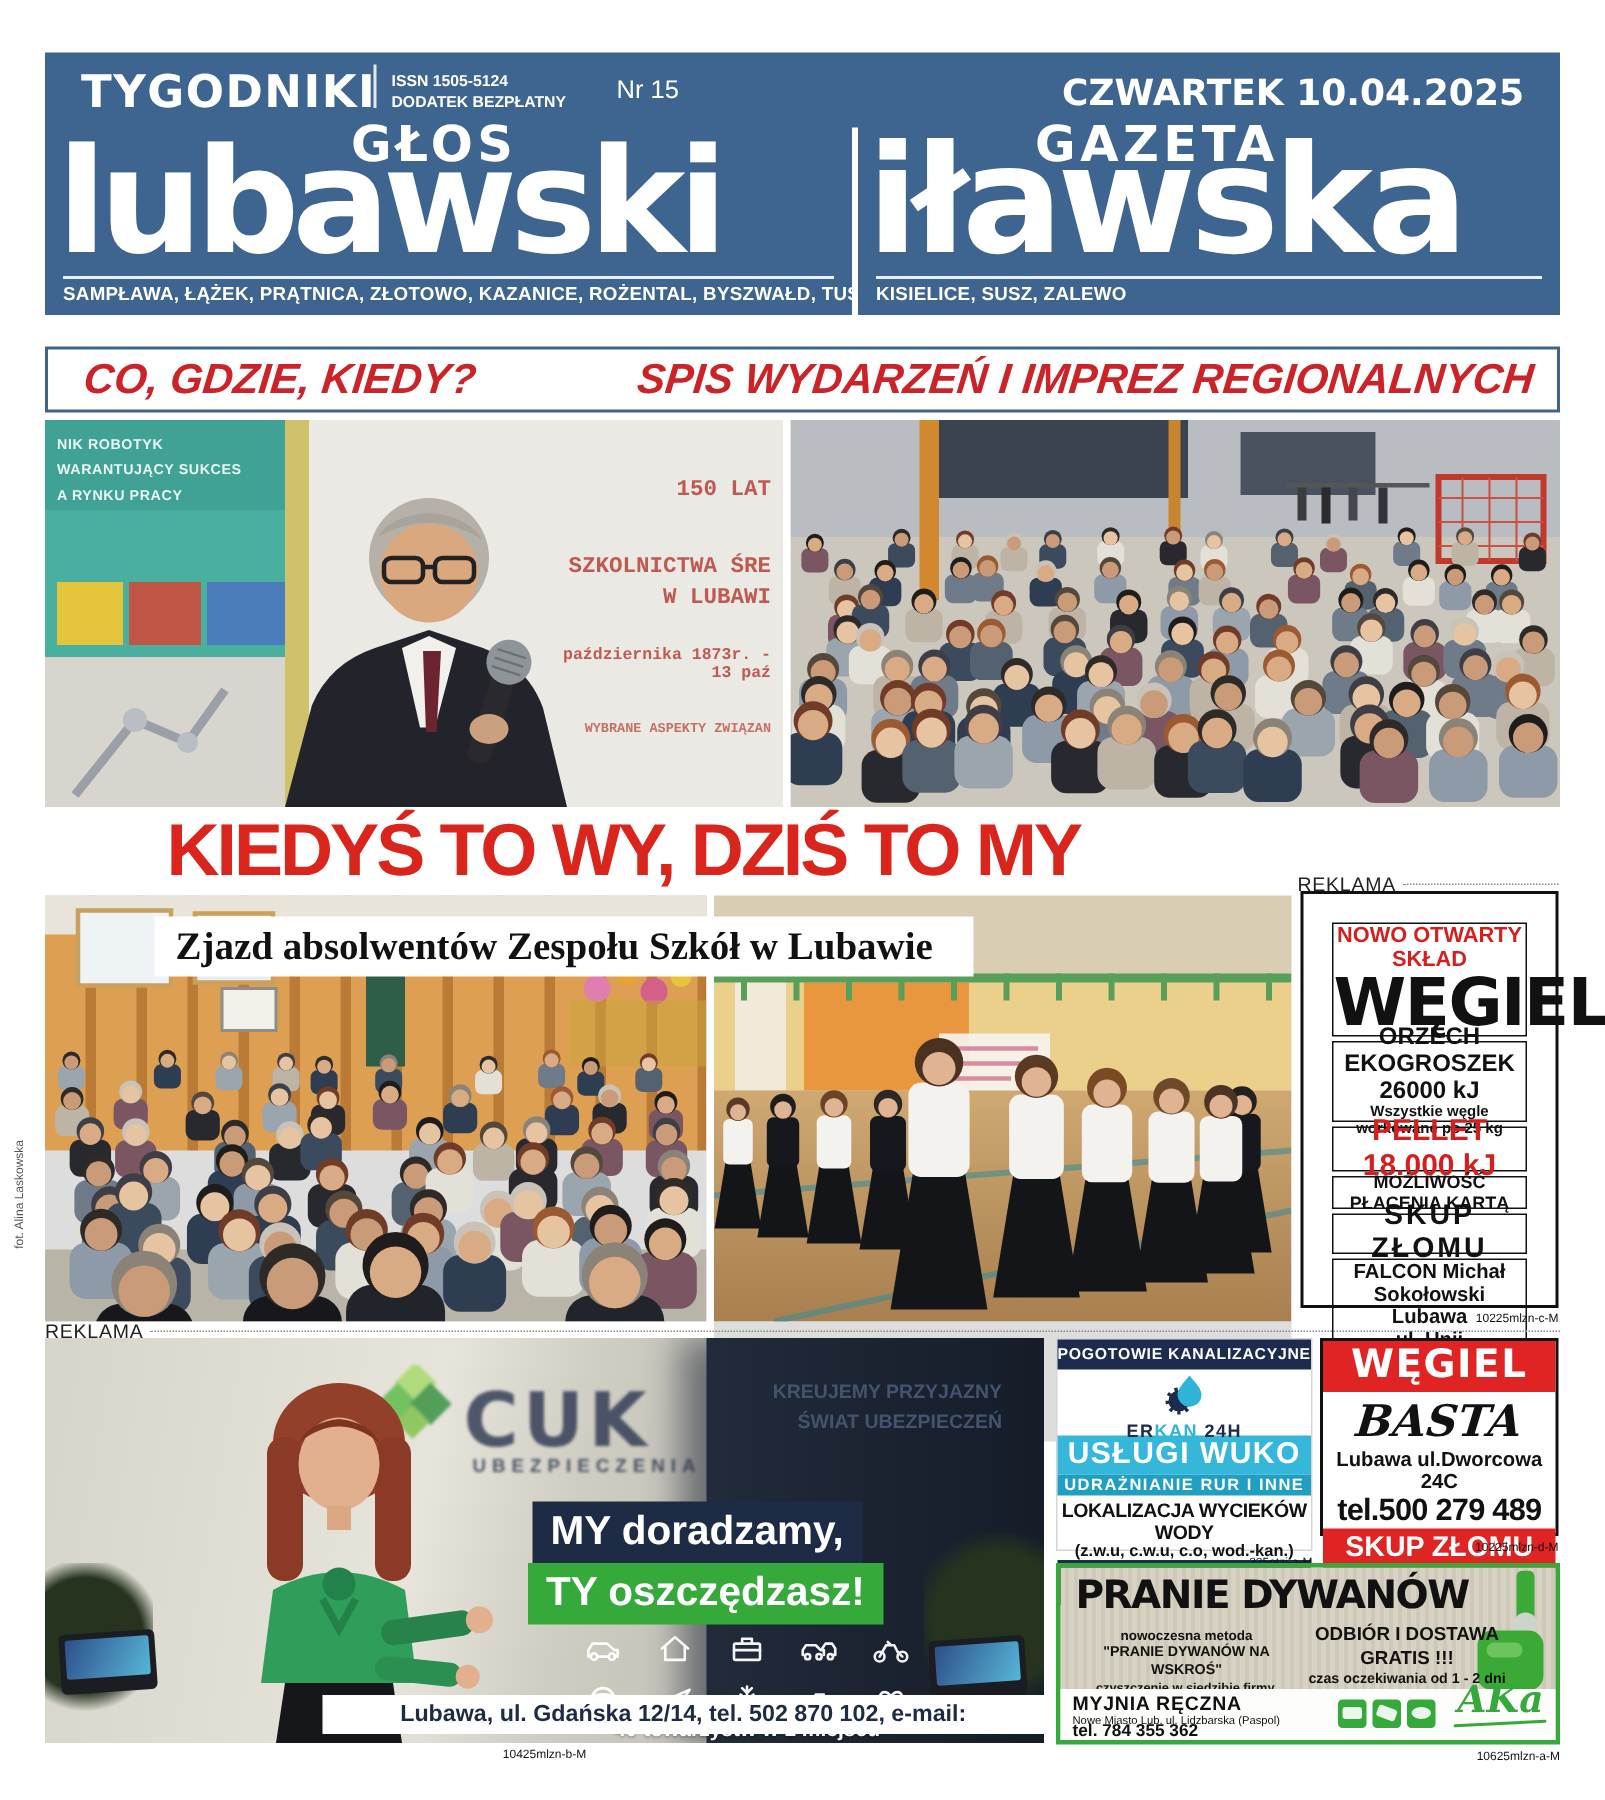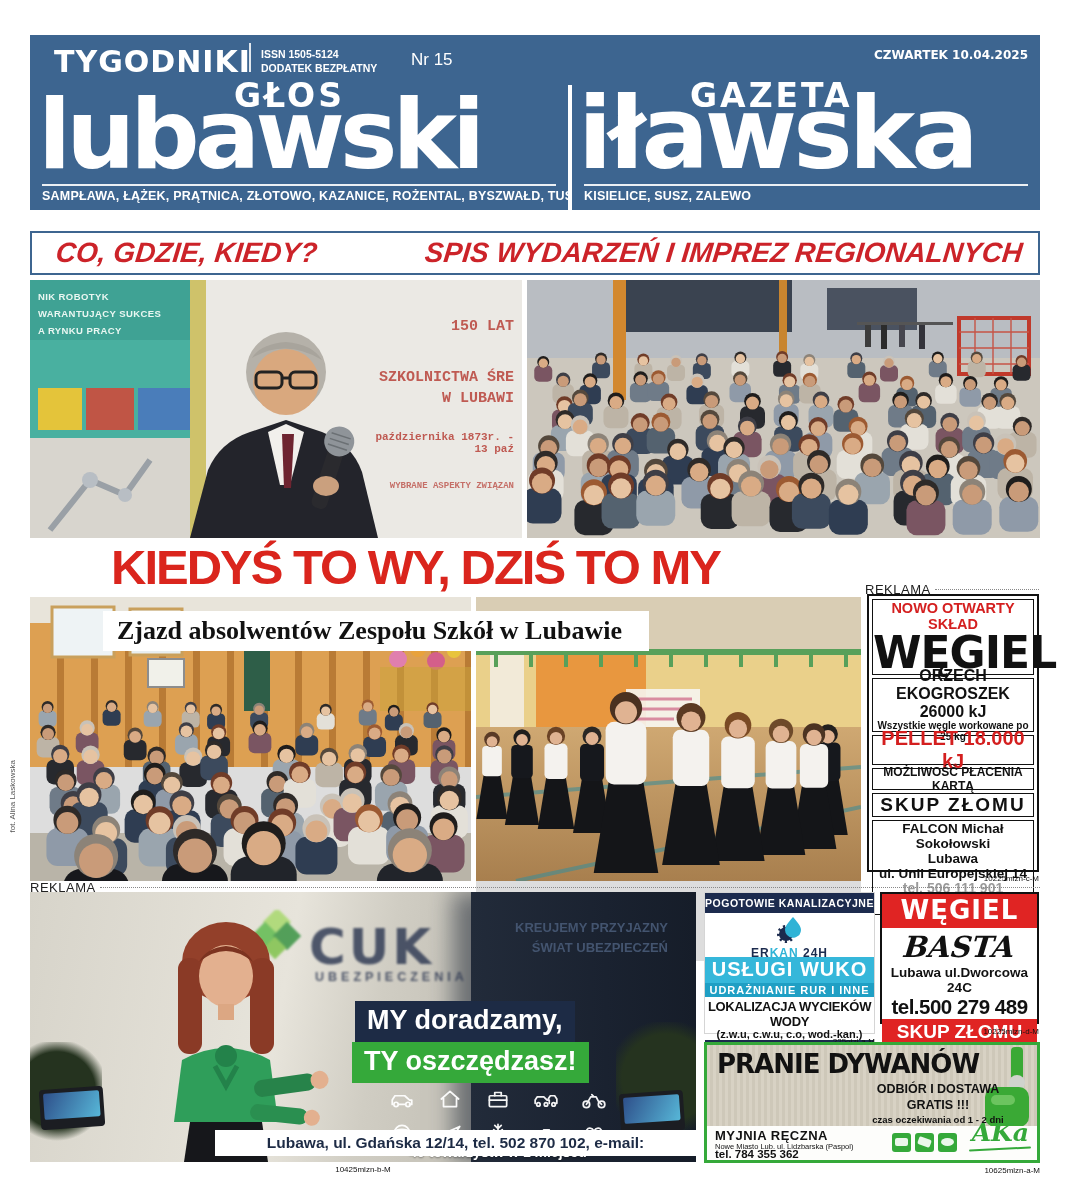--- a/index.html
+++ b/index.html
@@ -9,21 +9,21 @@
   *{box-sizing:border-box;margin:0;padding:0}
   body{width:1070px;height:1200px;background:#fff;position:relative;overflow:hidden;
        font-family:"Liberation Sans",sans-serif;color:#111}
   .abs{position:absolute}
   
   .topbar{left:30px;top:35px;width:1010px;height:50px;background:var(--blue);color:#fff}
   .topbar .brand{left:24px;top:9px;font-size:30px;font-weight:bold;letter-spacing:1px;font-family:"DejaVu Sans",sans-serif}
   .topbar .div{left:219px;top:8px;width:2px;height:34px;background:rgba(255,255,255,.85)}
   .topbar .issn{left:231px;top:12px;font-size:10.5px;font-weight:bold;line-height:1.35}
   .topbar .issue{left:381px;top:15px;font-size:17px}
-  .topbar .date{right:12px;top:13px;font-size:12px;font-weight:bold;font-family:"DejaVu Sans",sans-serif}
+  .topbar .date{right:24px;top:13px;font-size:24px;font-weight:bold;font-family:"DejaVu Sans",sans-serif}
   
   .mast{top:72px;height:138px;background:var(--blue);color:#ffffff;overflow:hidden}
   .mast .title{font-family:"DejaVu Sans",sans-serif;font-weight:bold;line-height:1}
   .mast .kick{font-family:"DejaVu Sans",sans-serif;font-weight:bold;letter-spacing:3px}
   .mast .rule{left:12px;right:12px;top:112px;height:2px;background:rgba(255,255,255,.9)}
   .mast .reg{left:12px;top:117px;font-size:12.5px;font-weight:bold;letter-spacing:.2px;white-space:nowrap}
   
   .teaser{left:30px;top:231px;width:1010px;height:44px;border:2px solid var(--blue);
           display:flex;align-items:center;color:var(--teaser);font-style:italic;font-weight:bold;
           font-size:28px;transform-origin:left}
@@ -37,21 +37,21 @@
   .subhead{left:103px;top:611px;width:546px;height:40px;line-height:40px;padding-left:14px;
            font-family:"Liberation Serif",serif;font-weight:bold;font-size:26px;white-space:nowrap}
   .pageref{right:8px;bottom:2px;color:#fff;font-size:42px;font-weight:bold;font-family:"DejaVu Sans",sans-serif}
   .credit{left:8px;top:760px;writing-mode:vertical-rl;transform:rotate(180deg);font-size:8px;color:#555}
   
   .rekl{display:flex;align-items:center;font-size:13px;color:#222;letter-spacing:.5px}
   .rekl .dots{flex:1;margin-left:4px;border-top:1.5px dotted #888;height:0}
   .adcode{position:absolute;font-size:8px;color:#111}
   
   .wegiel{left:867px;top:594px;width:172px;height:278px;border:2px solid #111;background:#fff;
-          padding:3px;display:flex;flex-direction:column;gap:3px}
+          padding:19px;display:flex;flex-direction:column;gap:3px}
   .wegiel>div{border:1.5px solid #111;text-align:center;display:flex;flex-direction:column;justify-content:center}
   .wegiel .s1{height:86px}.wegiel .h1{color:#d41f1f;font-size:14.5px;font-weight:bold}
   .wegiel .h2{font-size:44px;font-weight:bold;letter-spacing:-1px;line-height:.95;font-family:"DejaVu Sans",sans-serif}
   .wegiel .s2{height:54px;line-height:1.1}.wegiel .s2 .a{font-size:16px;font-weight:bold}
   .wegiel .s2 .c{font-size:10px;font-weight:bold}
   .wegiel .s3{height:30px;color:#d41f1f;font-size:20px;font-weight:bold}
   .wegiel .s4{height:22px;font-size:12px;font-weight:bold}
   .wegiel .s5{height:27px;font-size:19px;font-weight:bold;letter-spacing:2px}
   .wegiel .s6{flex:1;line-height:1.12}.wegiel .s6 .a{font-size:13.5px;font-weight:bold}
   .wegiel .s6 .ph{font-size:14px;font-weight:bold;color:#9a9a9a}
@@ -933,20 +933,26 @@
 <div class="adcode" style="left:880px;top:1027px;width:159px;text-align:right">10225mlzn-d-M</div>
 
 <div class="abs pranie">
   <div class="abs title">PRANIE DYWANÓW</div>
   <svg class="abs" style="right:4px;top:2px" width="52" height="84" viewBox="0 0 52 84">
     <rect x="30" y="0" width="12" height="34" rx="4" fill="#3aa935"></rect>
     <circle cx="36" cy="36" r="8" fill="#cfd3cd"></circle>
     <rect x="4" y="40" width="44" height="40" rx="10" fill="#3aa935"></rect>
     <rect x="10" y="48" width="24" height="10" rx="5" fill="#6cc45f"></rect>
   </svg>
+  <div class="abs lcol">
+    <div class="l1">nowoczesna metoda</div>
+    <div class="l2">"PRANIE DYWANÓW NA WSKROŚ"</div>
+    <div class="l3">czyszczenie w siedzibie firmy,</div>
+    <div class="l4">nie na Twojej podłodze</div>
+  </div>
   <div class="abs rcol">
     <div class="r1">ODBIÓR I DOSTAWA</div>
     <div class="r2">GRATIS !!!</div>
     <div class="r3">czas oczekiwania od 1 - 2 dni robocze</div>
     <div class="r4">tel. 784 355 362</div>
   </div>
   <div class="abs white">
     <div class="abs b1">MYJNIA RĘCZNA</div>
     <div class="abs b2">Nowe Miasto Lub. ul. Lidzbarska (Paspol)</div>
     <div class="abs b3">tel. 784 355 362</div>

